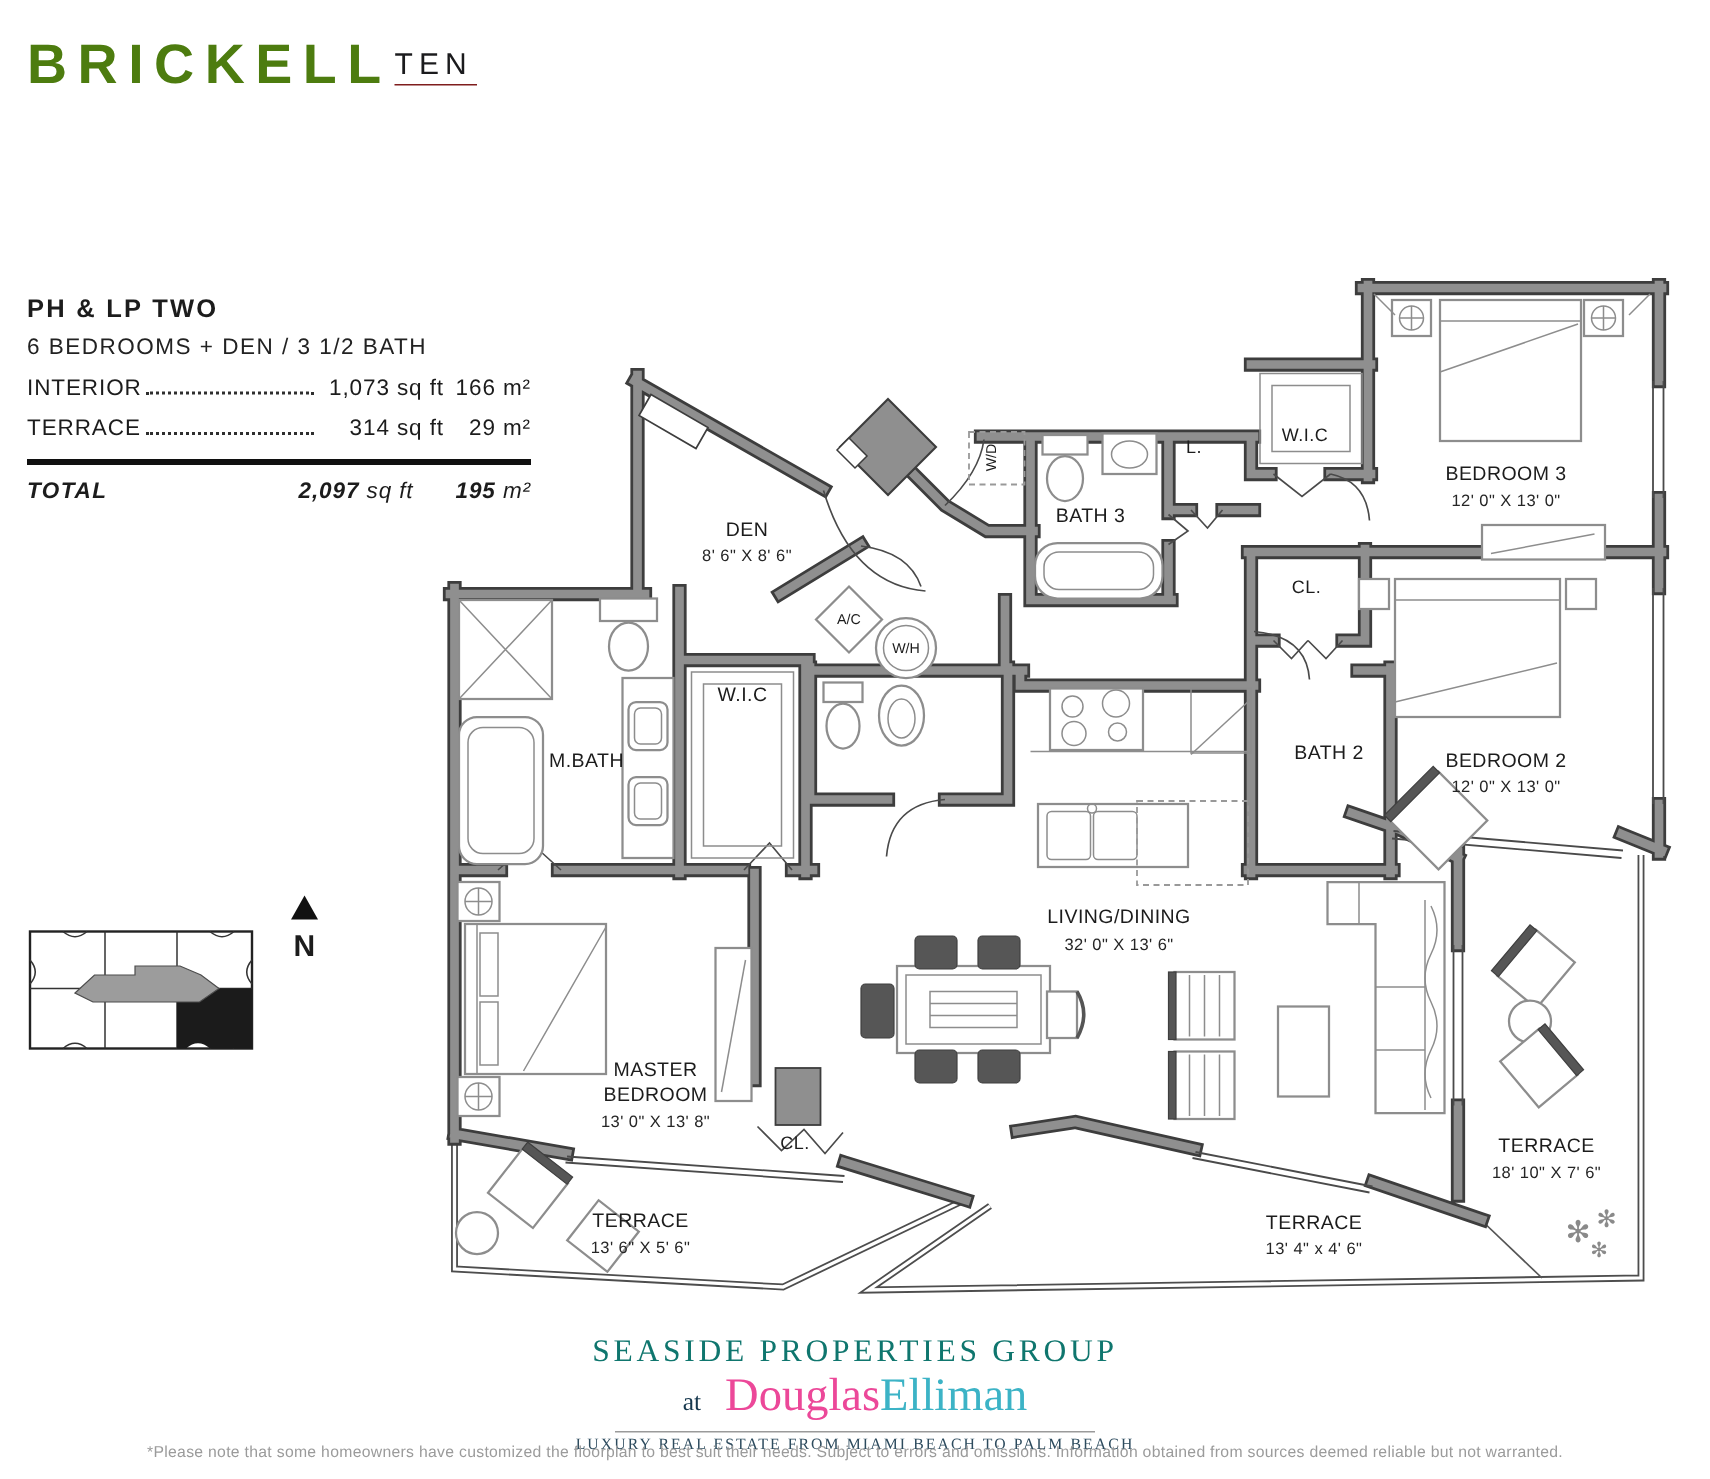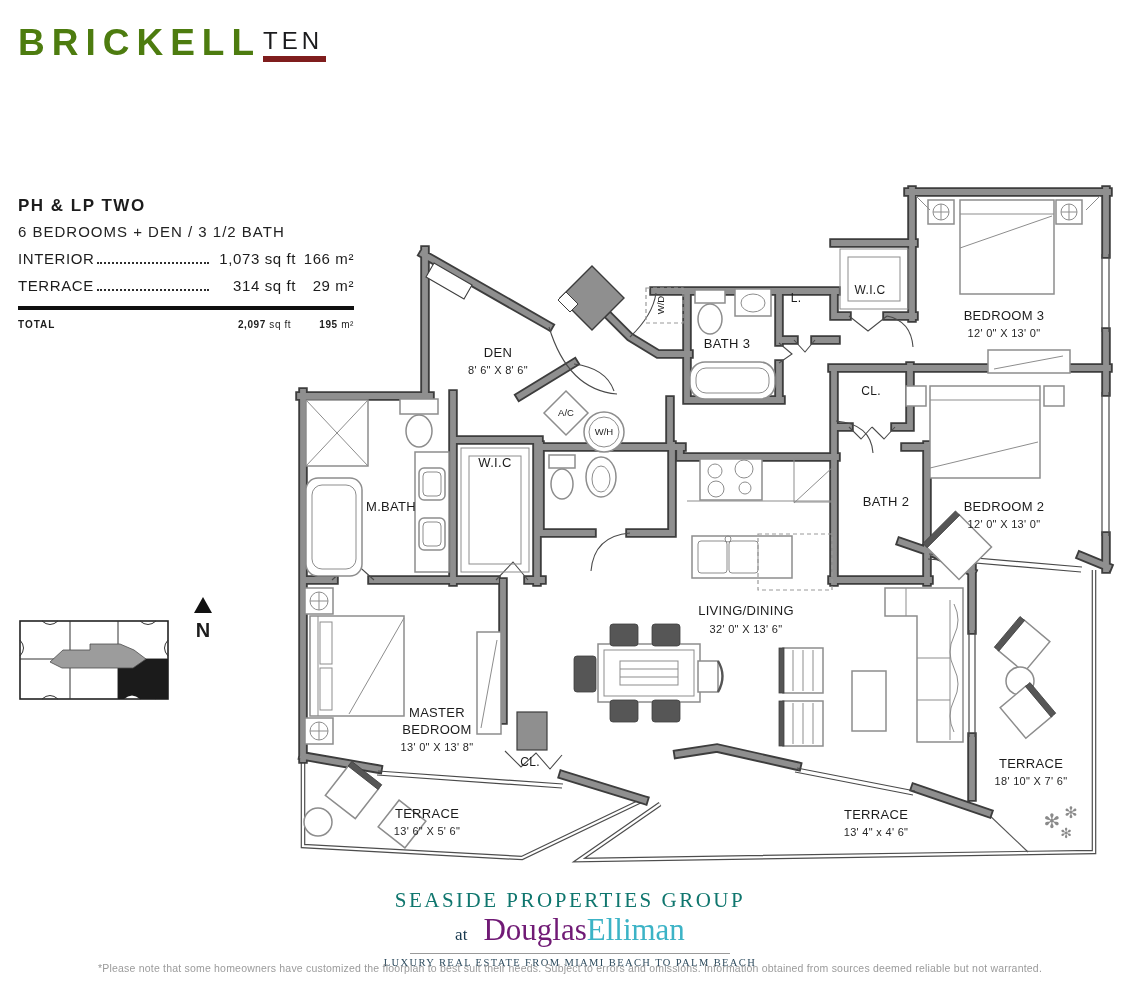--- a/index.html
+++ b/index.html
@@ -2,35 +2,35 @@
 <html><head>
 <meta charset="utf-8">
 <style>
   html,body{margin:0;padding:0;background:#fff;}
   body{width:1140px;height:986px;position:relative;overflow:hidden;
        font-family:"Liberation Sans",sans-serif;color:#1c1c1c;}
 
   
   .brand{position:absolute;left:18px;top:22px;white-space:nowrap;}
   .brand .name{font-size:37px;font-weight:600;letter-spacing:7px;color:#4d7c0f;}
-  .brand .suffix{display:inline-block;font-size:24px;font-weight:500;letter-spacing:4px;
-                 color:#1b1b1d;border-bottom:6px solid #7f1d1d;padding:0 3px 1px 0;
+  .brand .suffix{display:inline-block;font-size:20px;font-weight:500;letter-spacing:4px;
+                 color:#1b1b1d;border-bottom:1px solid #7f1d1d;padding:0 3px 1px 0;
                  vertical-align:6px;margin-left:2px;}
 
   
   .unitinfo{position:absolute;left:18px;top:196px;width:336px;}
   .unitinfo .title{font-size:17px;font-weight:700;letter-spacing:1.5px;}
   .unitinfo .subtitle{font-size:15px;letter-spacing:1px;margin-top:7px;color:#222;}
   .arearow{display:flex;align-items:baseline;font-size:15px;letter-spacing:.6px;margin-top:10px;}
   .arearow:first-of-type{margin-top:24px;}
   .arearow .dots{flex:1;border-bottom:2px dotted #2e2e2e;margin:0 3px 3px 3px;}
   .arearow .sqft{width:84px;text-align:right;white-space:nowrap;}
   .arearow .m2{width:58px;text-align:right;white-space:nowrap;}
   .totalbar{height:4px;background:#101010;margin:12px 0 9px 0;}
-  .totalrow{display:flex;align-items:flex-end;font-size:10px;letter-spacing:.6px;}
+  .totalrow{display:flex;align-items:flex-end;font-size:15px;letter-spacing:.6px;font-style:italic;}
   .totalrow .tl{font-weight:700;letter-spacing:1px;}
   .totalrow .spacer{flex:1;}
   .totalrow .b{font-weight:700;}
   .totalrow .sq{margin-right:28px;white-space:nowrap;}
   .totalrow .mm{white-space:nowrap;}
 
   
   svg.plan{position:absolute;left:0;top:0;}
   .wall-edge{fill:none;stroke:#3d3d3d;stroke-width:9.5;stroke-linecap:square;}
   .wall-core{fill:none;stroke:#8f8f8f;stroke-width:5.8;stroke-linecap:square;}
@@ -50,21 +50,21 @@
   .lbl.sm{font-size:9.5px;letter-spacing:0;}
   .lbl.north{font-size:20px;font-weight:700;}
   .plantglyph{fill:#8a8a8a;text-anchor:middle;font-family:"DejaVu Sans",sans-serif;}
 
   
   .broker{position:absolute;left:370px;top:888px;width:400px;text-align:center;
           font-family:"Liberation Serif",serif;}
   .broker .l1{font-size:21px;letter-spacing:2.5px;color:#0f766e;}
   .broker .l2{margin-top:0px;line-height:34px;}
   .broker .at{font-size:17px;color:#17384e;margin-right:16px;}
-  .broker .dark{font-size:31px;color:#701a75;}
+  .broker .dark{font-size:31px;color:#ec4899;}
   .broker .light{font-size:31px;color:#3cb3c6;}
   .broker .rule{height:1px;background:#9a9a9a;width:80%;margin:1px auto 3px auto;}
   .broker .l3{font-size:10.5px;letter-spacing:1.4px;color:#2d4b5e;}
 
   
   .footer{position:absolute;left:0;top:962px;width:100%;text-align:center;
           font-size:10.5px;color:#9b9b9b;letter-spacing:.2px;}
 </style>
 </head>
 <body>

